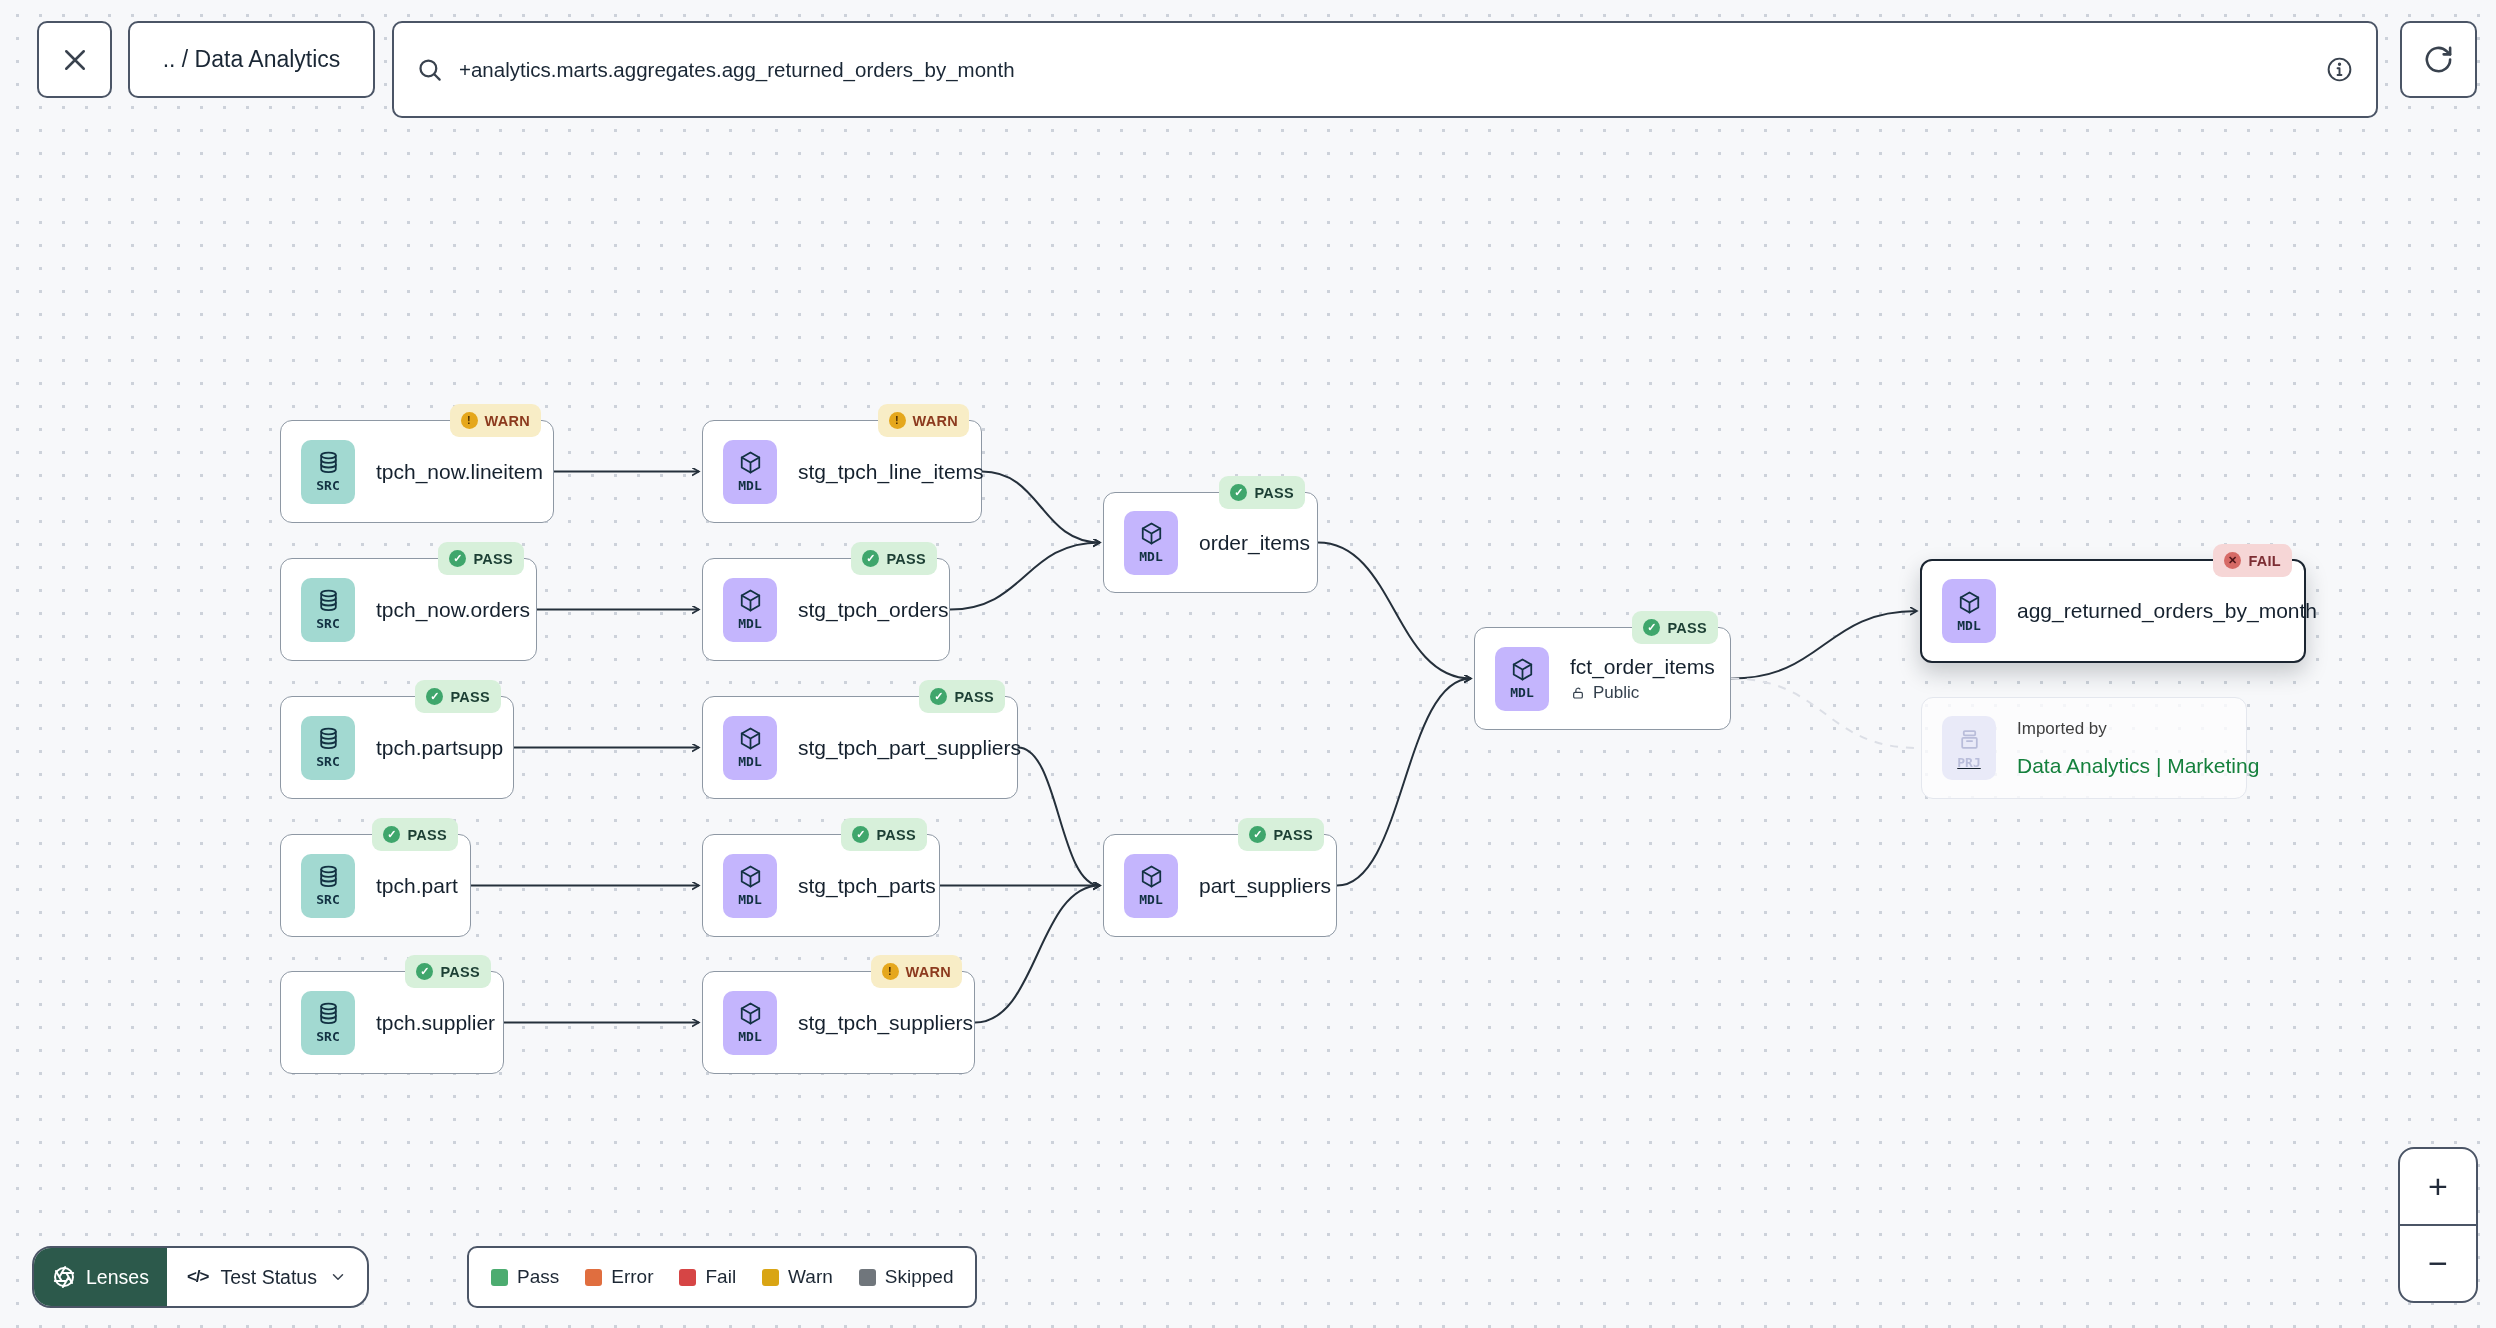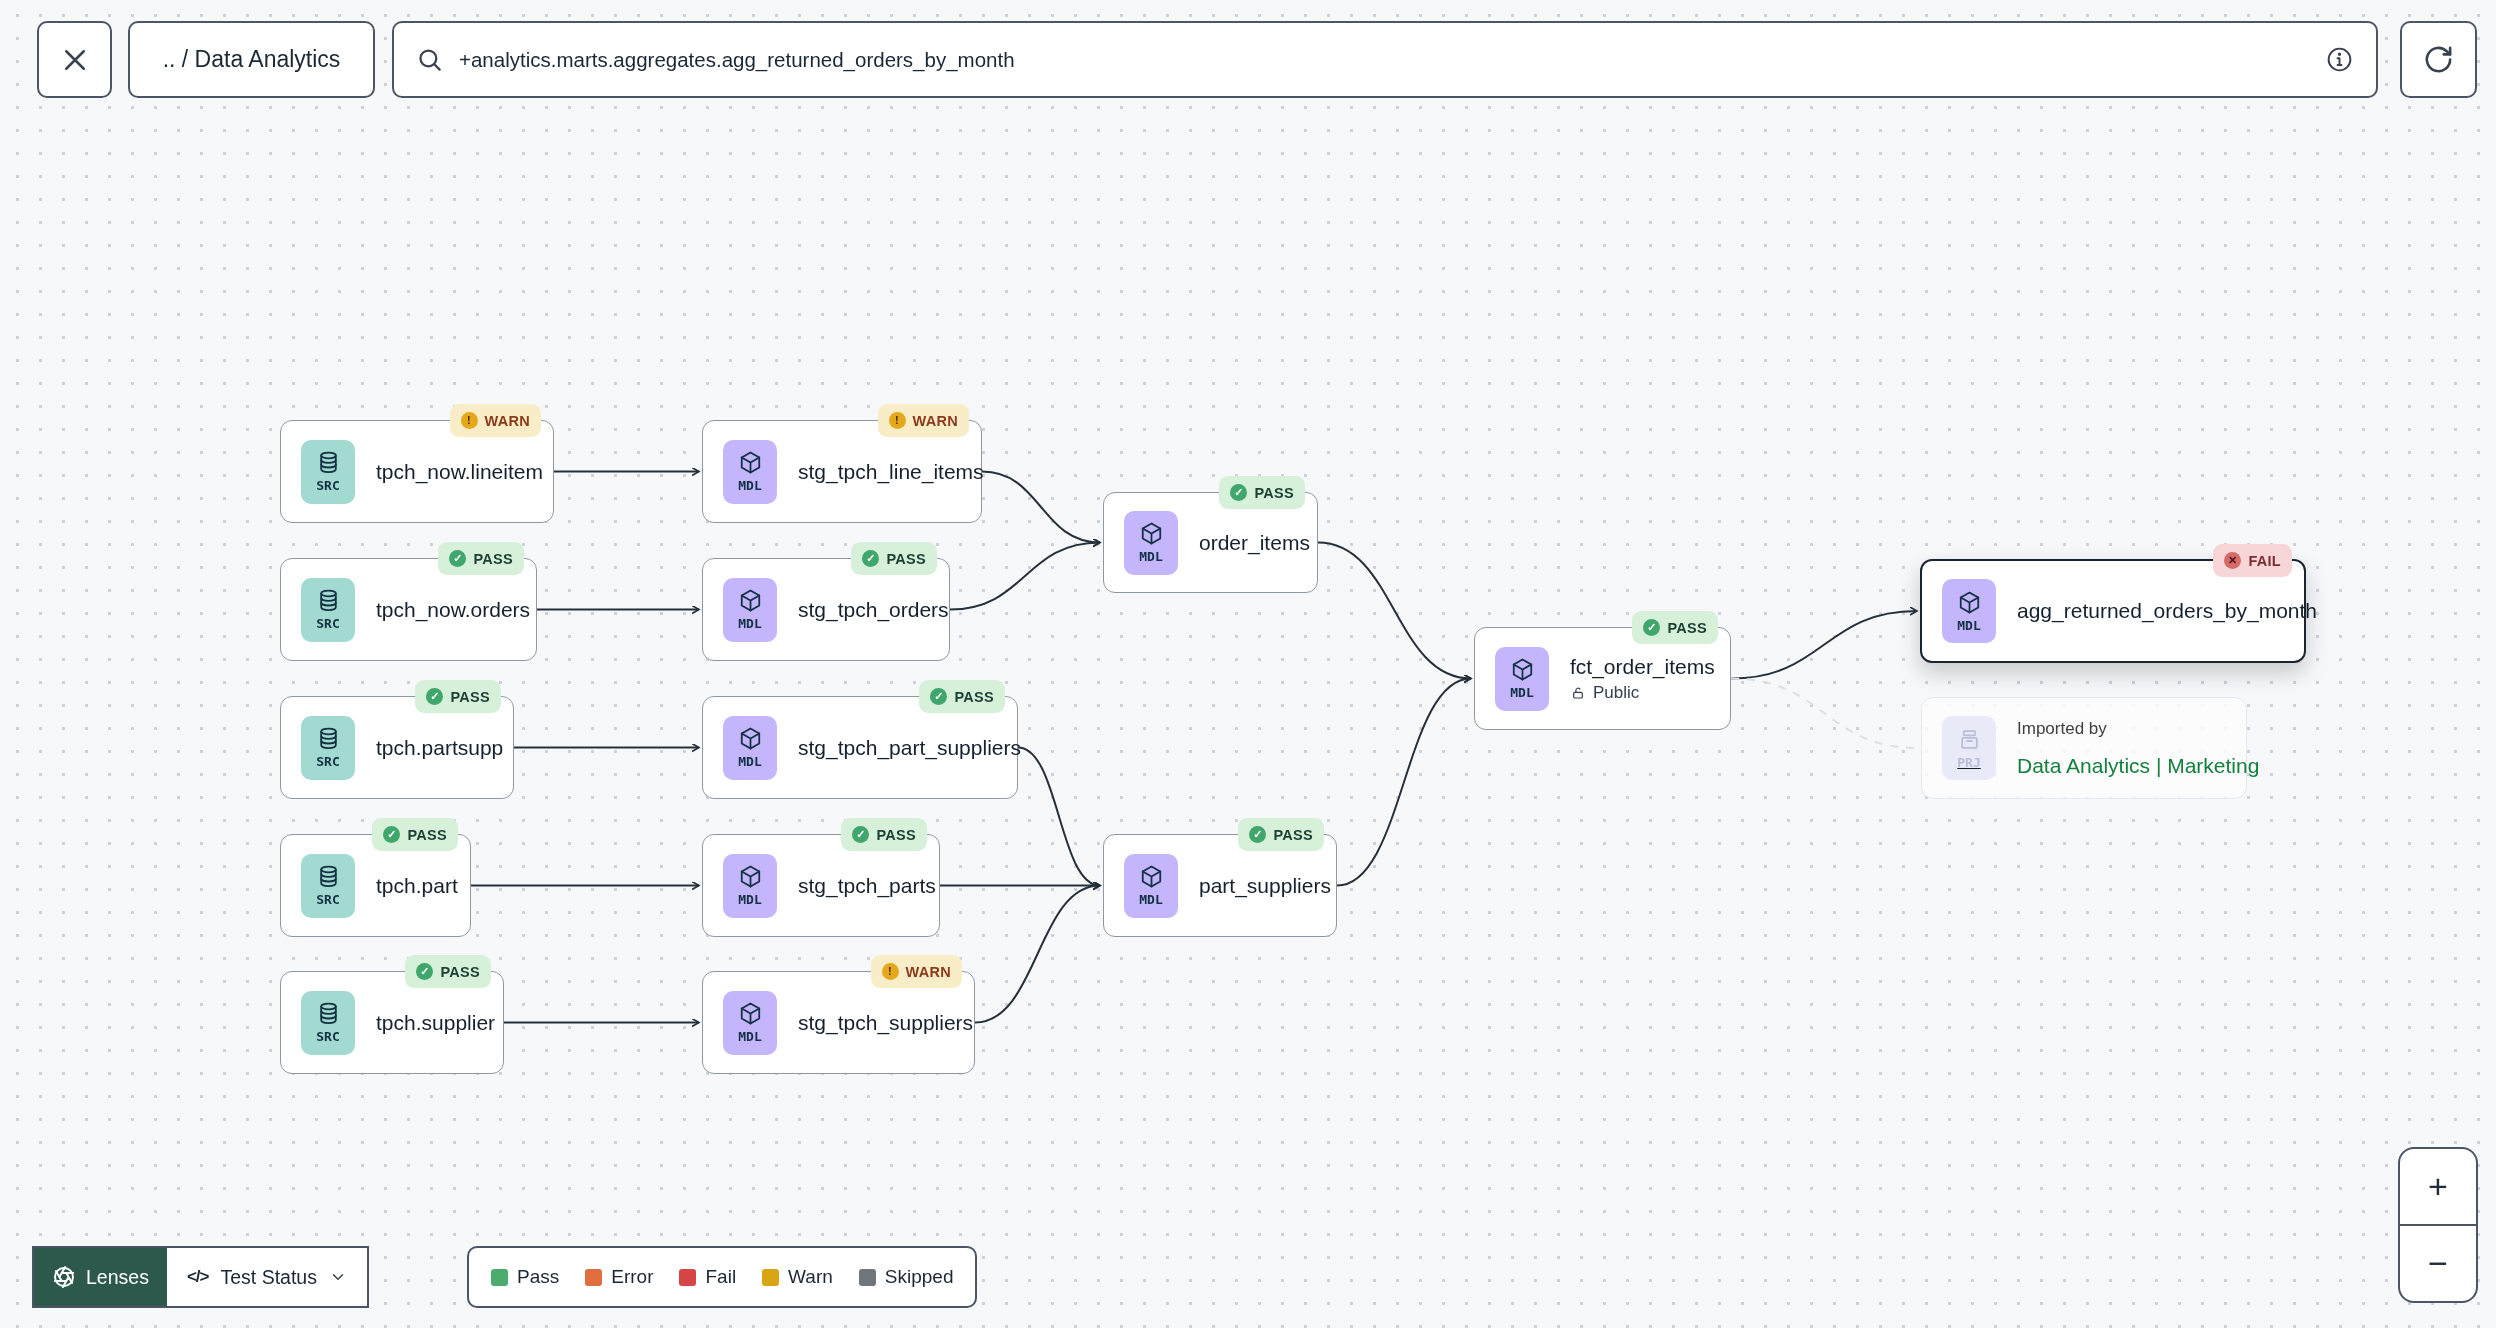--- a/index.html
+++ b/index.html
@@ -16,21 +16,21 @@
   svg.icon{ stroke:#39424e; fill:none; stroke-width:2; stroke-linecap:round; stroke-linejoin:round; }
 
   
   .tb-btn{
     position:absolute; background:#fff; border:2px solid #4b5566; border-radius:10px;
     display:flex; align-items:center; justify-content:center; cursor:pointer;
   }
   #close-btn{ left:37px; top:21px; width:75px; height:77px; }
   #breadcrumb-btn{ left:128px; top:21px; width:247px; height:77px; font-size:23px; color:#1a2735; }
   #search-box{
-    position:absolute; left:392px; top:21px; width:1986px; height:77px;
+    position:absolute; left:392px; top:21px; width:1986px; height:97px;
     background:#fff; border:2px solid #4b5566; border-radius:10px;
     display:flex; align-items:center; padding:0 22px; gap:16px;
   }
   #search-box input{
     flex:1; border:none; outline:none; background:transparent;
     font-family:inherit; font-size:20.5px; color:#1a2735;
   }
   #refresh-btn{ left:2400px; top:21px; width:77px; height:77px; }
 
   
@@ -68,21 +68,21 @@
     display:flex; align-items:center; gap:7px; font-size:14.5px; font-weight:700; letter-spacing:.3px;
   }
   .badge .dot{ width:17px; height:17px; border-radius:50%; display:flex; align-items:center; justify-content:center; font-size:11px; line-height:1; }
   .badge-PASS{ background:#d7f0da; color:#1c3f34; } .badge-PASS .dot{ background:#3fa66c; color:#fff; }
   .badge-WARN{ background:#f8edc6; color:#8c3a1e; } .badge-WARN .dot{ background:#e5a71c; color:#4a2c00; }
   .badge-FAIL{ background:#f6d6d6; color:#7c2d33; } .badge-FAIL .dot{ background:#d66a66; color:#4d1418; }
 
   
   #lens-pill{
     position:absolute; left:32px; top:1246px; height:62px;
-    border:2px solid #4b5566; border-radius:0; background:#fff;
+    border:2px solid #4b5566; border-radius:19px; background:#fff;
     display:flex; align-items:stretch; overflow:hidden;
   }
   #lenses-seg{
     background:#2c594b; color:#fff; display:flex; align-items:center; gap:10px;
     padding:0 18px; font-size:19.5px; font-weight:500; cursor:pointer;
   }
   #lenses-seg svg{ stroke:#fff; width:24px; height:24px; }
   #lens-select{
     display:flex; align-items:center; gap:12px; padding:0 20px; cursor:pointer;
     font-size:19.5px; color:#1c2734;

